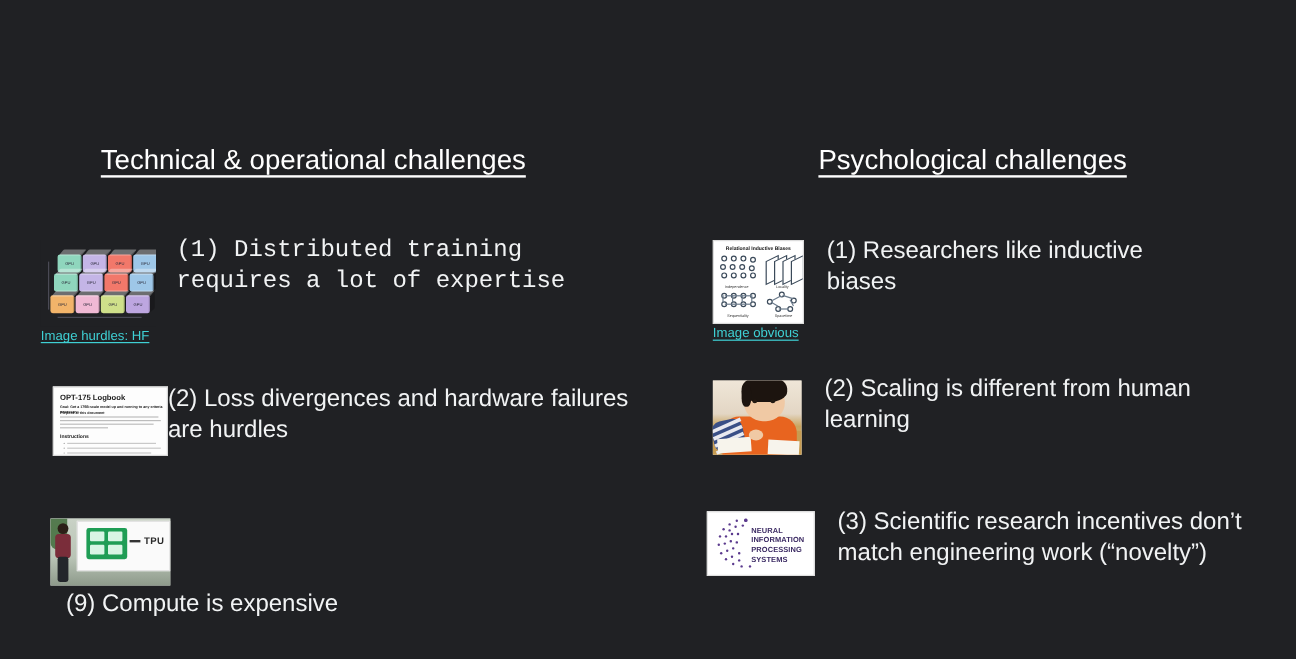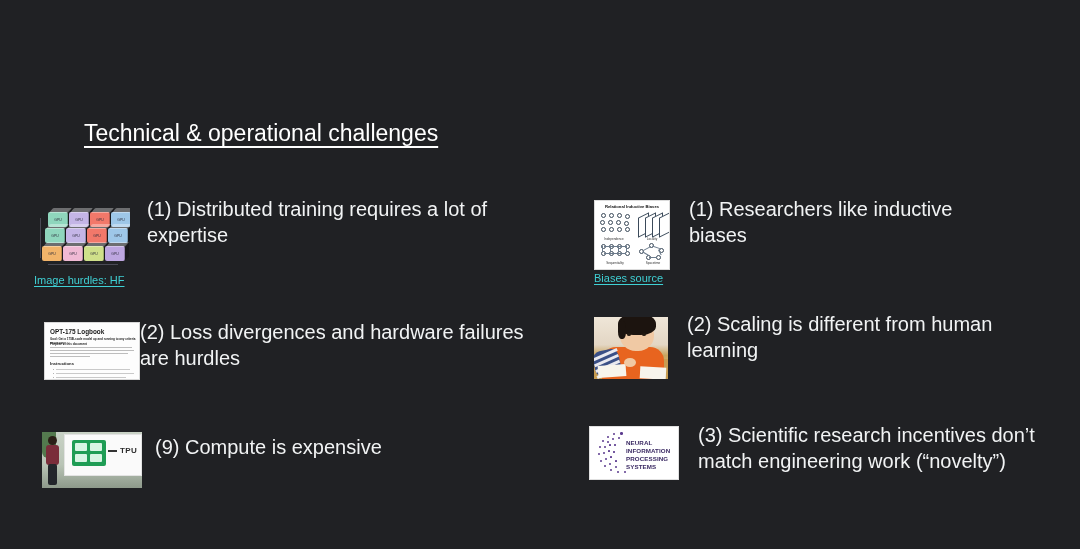--- a/index.html
+++ b/index.html
@@ -191,21 +191,21 @@
             </div>
           <div class="cube" style="left:65px;top:40px;background:#bda6e0;">
               <span class="top"></span>
               <span class="side"></span>
               <span class="lbl">GPU</span>
             </div>
         </div>
       </div>
       <a class="caption" href="#">Image hurdles: HF</a>
     </div>
-    <div class="body-text" style="margin-left:17px;width:370px;margin-top:-4px;">(1) Distributed training requires a lot of expertise</div>
+    <div class="body-text" style="margin-left:17px;width:370px;margin-top:-4px;font-family:Liberation Mono, monospace;">(1) Distributed training requires a lot of expertise</div>
   </div>
 
   <div class="item" style="left:44px;top:322px;width:520px;">
     <div class="thumb-wrap">
       <div class="thumb doc">
         <div class="doc-title">OPT-175 Logbook</div>
         <div class="doc-sub">Goal: Get a 175B-scale model up and running to any criteria necessary</div>
         <div class="doc-sub" style="top:19px;">Purpose of this document</div>
         <div class="doc-line" style="top:24px;width:82px;"></div>
         <div class="doc-line" style="top:27px;width:84px;"></div>
@@ -216,21 +216,21 @@
         <div class="doc-bullet" style="left:11px;top:46px;width:74px;"></div>
         <div class="doc-dot" style="left:8px;top:50px;"></div>
         <div class="doc-bullet" style="left:11px;top:50px;width:78px;"></div>
         <div class="doc-dot" style="left:8px;top:54px;"></div>
         <div class="doc-bullet" style="left:11px;top:54px;width:70px;"></div>
       </div>
     </div>
     <div class="body-text" style="margin-left:0;width:390px;margin-top:-3px;">(2) Loss divergences and hardware failures are hurdles</div>
   </div>
 
-  <div class="item" style="left:42px;top:432px;width:520px;">
+  <div class="item" style="left:42px;top:432px;width:520px;flex-direction:column;">
     <div class="thumb-wrap">
       <div class="thumb tpu">
         <div class="tpu-wall"></div>
         <div class="tpu-plant"></div>
         <div class="tpu-screen"></div>
         <div class="tpu-chip">
           <i style="left:3px;top:3px;width:12px;height:8px;"></i>
           <i style="left:18px;top:3px;width:12px;height:8px;"></i>
           <i style="left:3px;top:14px;width:12px;height:8px;"></i>
           <i style="left:18px;top:14px;width:12px;height:8px;"></i>
@@ -240,20 +240,23 @@
         <div class="tpu-person">
           <span class="p-head"></span>
             <span class="p-body"></span>
             <span class="p-legs"></span>
         </div>
       </div>
     </div>
     <div class="body-text" style="margin-left:13px;width:330px;margin-top:2px;">(9) Compute is expensive</div>
   </div>
 
+  <div class="col col-right">
+    <div class="col-head">Psychological challenges</div>
+  </div>
 
   <div class="item" style="left:594px;top:200px;width:460px;">
     <div class="thumb-wrap">
       <div class="thumb rib">
         <div class="rib-title">Relational Inductive Biases</div>
 
         <div class="rib-cell" style="left:4px;top:11px;width:32px;height:24px;">
           <div class="rib-node" style="left:2px;top:1px;"></div>
             <div class="rib-node" style="left:10px;top:1px;"></div>
             <div class="rib-node" style="left:18px;top:1px;"></div>
@@ -302,21 +305,21 @@
           <div class="rib-node" style="left:9px;top:12px;"></div>
           <div class="rib-node" style="left:19px;top:12px;"></div>
           <div class="rib-edge" style="left:6px;top:5px;width:8px;height:0.6px;transform:rotate(-28deg);"></div>
           <div class="rib-edge" style="left:15px;top:4px;width:9px;height:0.6px;transform:rotate(18deg);"></div>
           <div class="rib-edge" style="left:5px;top:10px;width:7px;height:0.6px;transform:rotate(30deg);"></div>
           <div class="rib-edge" style="left:12px;top:13.6px;width:8px;height:0.6px;"></div>
           <div class="rib-edge" style="left:20px;top:9px;width:6px;height:0.6px;transform:rotate(62deg);"></div>
         </div>
         <div class="rib-lab" style="left:21px;top:60px;">Spacetime</div>
       </div>
-      <a class="caption" href="#">Biases source</a>
+      <a class="caption" href="#">Image obvious</a>
     </div>
     <div class="body-text" style="margin-left:19px;width:320px;margin-top:-4px;">(1) Researchers like inductive biases</div>
   </div>
 
   <div class="item" style="left:594px;top:317px;width:460px;">
     <div class="thumb-wrap">
       <div class="thumb child">
         <div class="c-bg"></div>
         <div class="c-desk"></div>
         <div class="c-shirt"></div>

